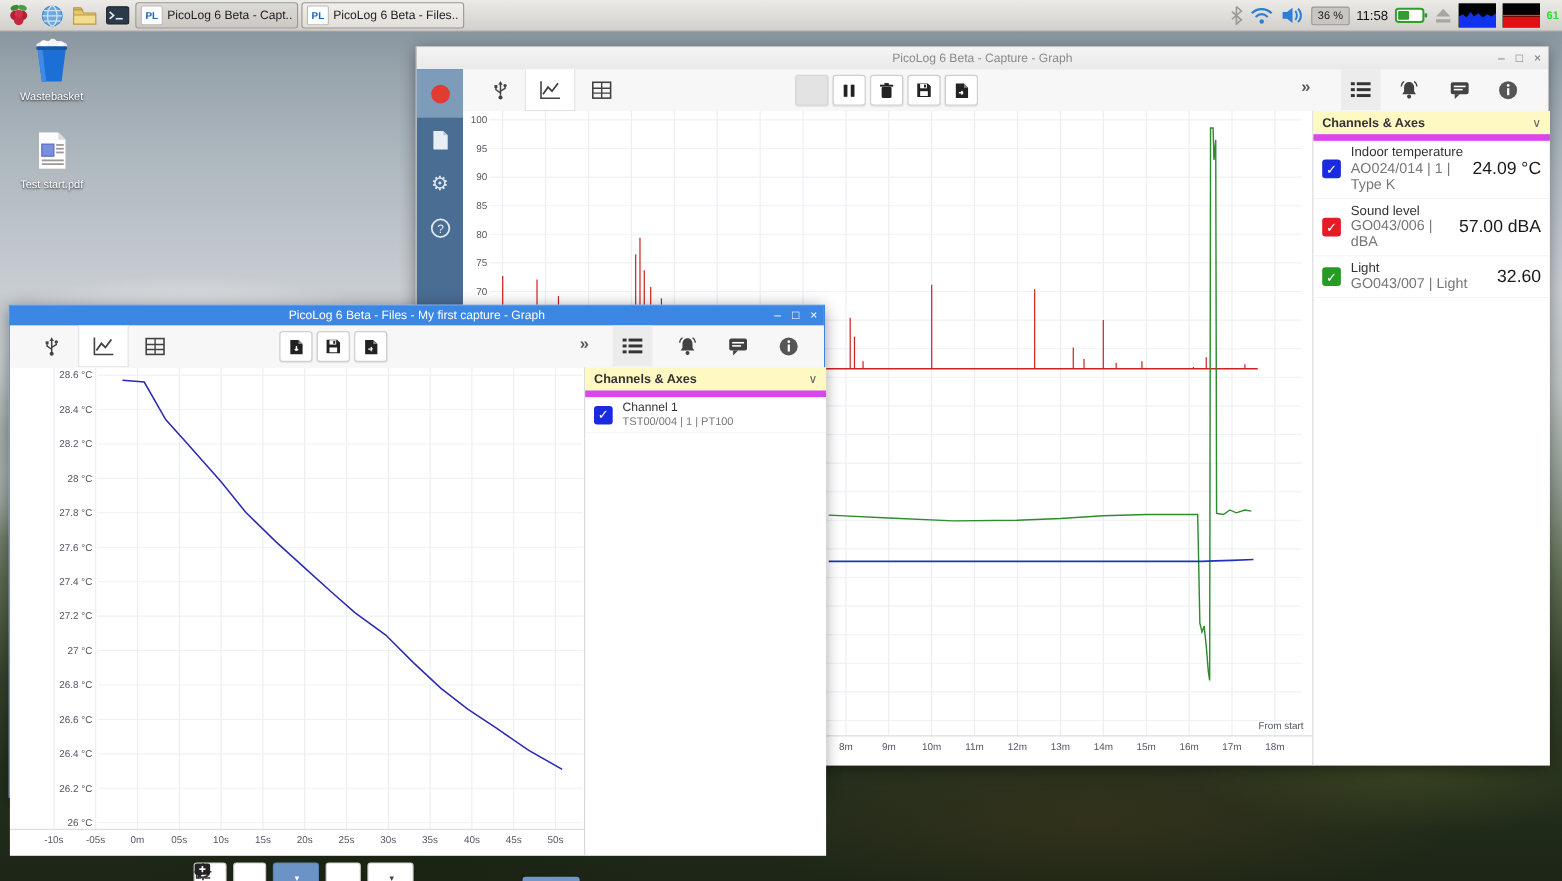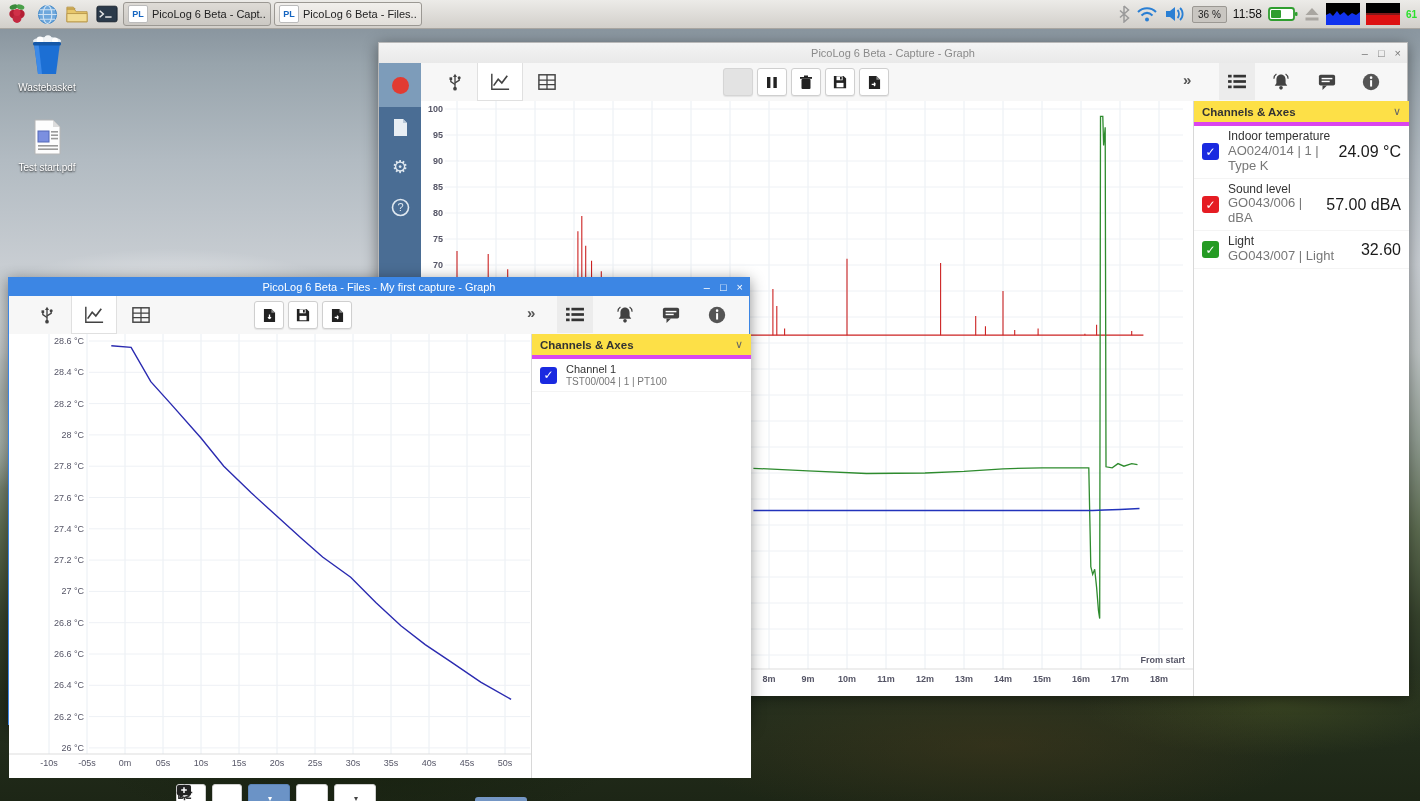--- a/index.html
+++ b/index.html
@@ -49,21 +49,21 @@
     display:flex;align-items:center;justify-content:center;box-shadow:0 1px 1px rgba(0,0,0,.08);}
   .btn-sq.disabled{background:#e3e3e3;border-color:#d5d5d5;}
   .chev-more{position:absolute;top:8px;font-size:15px;font-weight:bold;color:#555;}
   
   .cap-sidebar{position:absolute;left:0;top:20px;bottom:0;width:42px;background:#4a6d94;}
   .rec-strip{height:44px;background:#7d9cba;display:flex;align-items:center;justify-content:center;}
   .rec-dot{width:17px;height:17px;border-radius:50%;background:#e23b32;}
   .side-ico{height:40px;display:flex;align-items:center;justify-content:center;color:#dfe8f0;}
   
   .panel{position:absolute;background:#fff;border-left:1px solid #d8d8d8;}
-  .panel-header{height:21px;background:#fde047;border-bottom:4px solid #d946ef;display:flex;align-items:center;
+  .panel-header{height:21px;background:#fef9c3;border-bottom:6px solid #d946ef;display:flex;align-items:center;
     justify-content:space-between;padding:0 8px;font-size:11.5px;font-weight:bold;color:#333;gap:40px;}
   .panel-chevron{font-weight:normal;color:#666;font-size:11px;}
   .chan-row{display:flex;align-items:center;padding:4px 8px 4px 8px;border-bottom:1px solid #f4f4f4;}
   .chk{width:17px;height:17px;border-radius:3px;color:#fff;font-size:12px;display:flex;align-items:center;
     justify-content:center;flex:none;font-weight:bold;}
   .chan-text{margin-left:9px;line-height:1.15;}
   .chan-name{font-size:12px;color:#333;}
   .chan-detail{font-size:13px;color:#777;}
   .chan-value{margin-left:auto;font-size:16px;color:#1a1a1a;white-space:nowrap;}
   
@@ -222,21 +222,21 @@
       </div>
       <div class="tool" style="left:936px;">
         <svg width="20" height="20" viewBox="0 0 22 22">
           <circle cx="11" cy="11" r="9" fill="#555"></circle>
           <rect x="10" y="9" width="2.2" height="7" fill="#fff"></rect>
             <circle cx="11.1" cy="6.2" r="1.4" fill="#fff"></circle>
         </svg>
       </div>
     </div>
 
-    <div class="graph-region" style="left:42px;top:58px;width:772px;height:595px;font-weight:bold;">
+    <div class="graph-region" style="left:42px;top:58px;width:772px;height:595px;">
       <svg id="cap-svg" width="772" height="595" viewBox="0 0 772 595">
           <line x1="36" y1="0" x2="36" y2="568" stroke="#e9eef3" stroke-width="1"></line>
           <line x1="75" y1="0" x2="75" y2="568" stroke="#e9eef3" stroke-width="1"></line>
           <line x1="114" y1="0" x2="114" y2="568" stroke="#e9eef3" stroke-width="1"></line>
           <line x1="153" y1="0" x2="153" y2="568" stroke="#e9eef3" stroke-width="1"></line>
           <line x1="192" y1="0" x2="192" y2="568" stroke="#e9eef3" stroke-width="1"></line>
           <line x1="231" y1="0" x2="231" y2="568" stroke="#e9eef3" stroke-width="1"></line>
           <line x1="270" y1="0" x2="270" y2="568" stroke="#e9eef3" stroke-width="1"></line>
           <line x1="309" y1="0" x2="309" y2="568" stroke="#e9eef3" stroke-width="1"></line>
           <line x1="348" y1="0" x2="348" y2="568" stroke="#e9eef3" stroke-width="1"></line>

